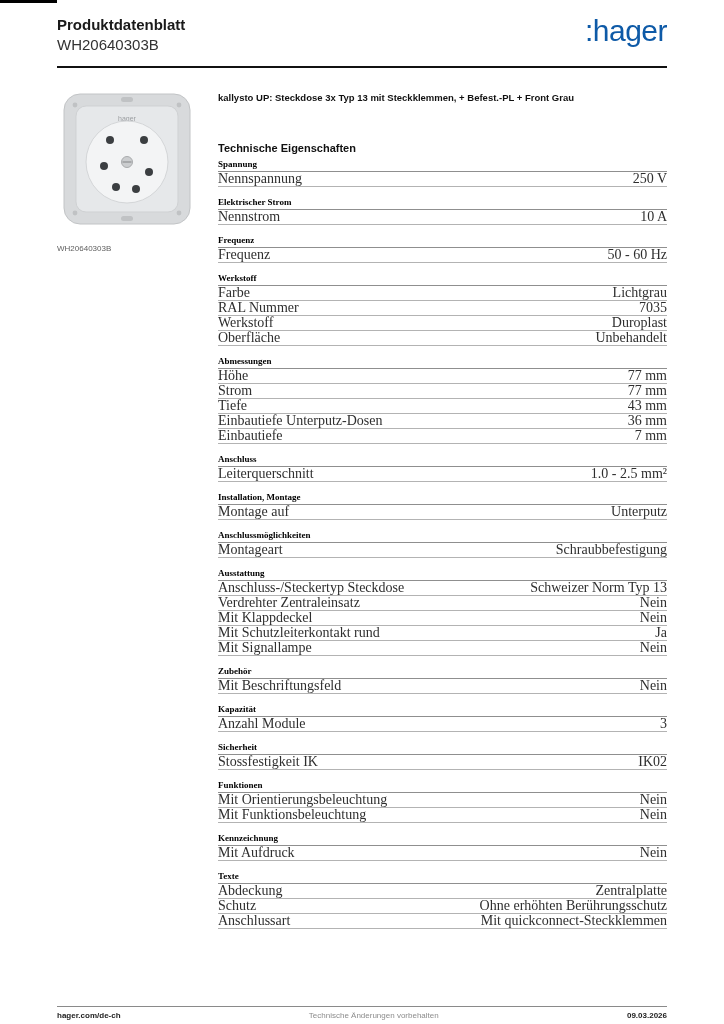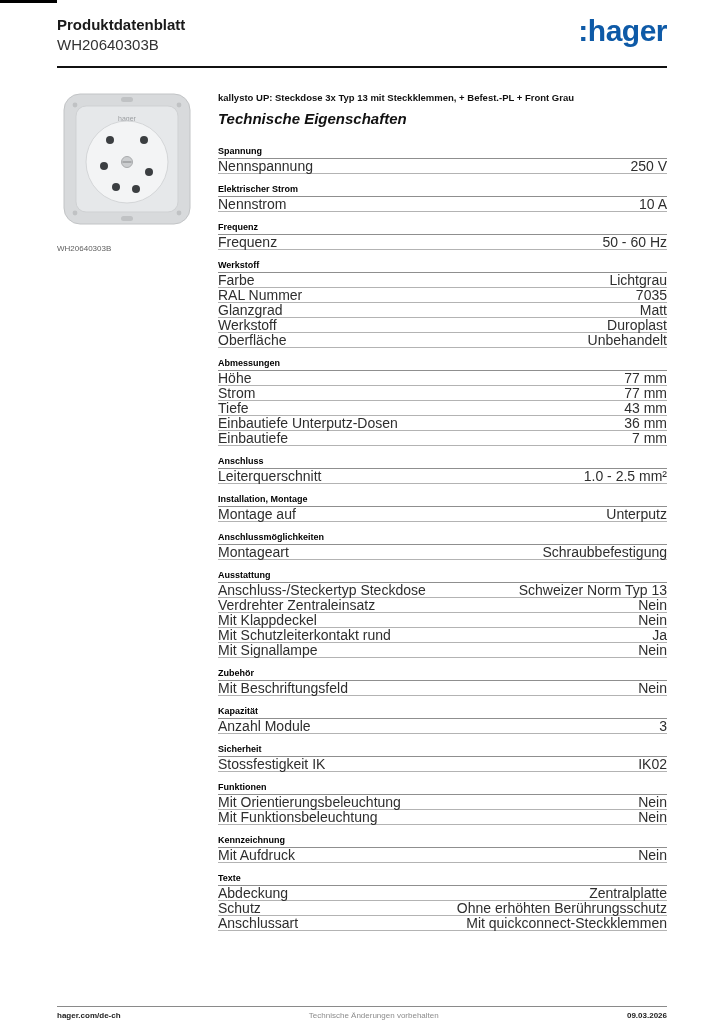--- a/index.html
+++ b/index.html
@@ -10,32 +10,32 @@
     background:#ffffff;
     font-family:"Liberation Sans","DejaVu Sans",sans-serif;
     color:#1c1c1c;
     overflow:hidden;
   }
   .corner-mark { position:absolute; left:0; top:0; width:57px; height:3px; background:#000; }
 
   
   .doc-type { position:absolute; left:57px; top:16px; font-size:15px; font-weight:bold; color:#1a1a1a; }
   .product-id { position:absolute; left:57px; top:36px; font-size:15px; font-weight:normal; color:#333; }
-  .logo { position:absolute; right:57px; top:14px; font-size:30px; font-weight:bold; letter-spacing:-0.5px; color:#0e5aa7; }
+  .logo { position:absolute; right:57px; top:14px; font-size:30px; font-weight:normal; letter-spacing:-0.5px; color:#0e5aa7; }
   .header-rule { position:absolute; left:57px; width:610px; top:66px; border-top:2px solid #111; }
 
   
   .product-figure { position:absolute; left:57px; top:86px; width:140px; }
   .image-caption { margin-top:6px; font-size:8px; color:#606060; }
 
   
   .right-col { position:absolute; left:218px; top:92px; width:449px; }
   .prod-title { font-size:9.5px; font-weight:bold; color:#111; line-height:12px; }
-  .tech-heading { margin-top:6px; font-size:15px; font-weight:bold; color:#111;font-style:italic; }
-  .sections { margin-top:17px; }
+  .tech-heading { margin-top:38px; font-size:11px; font-weight:bold; color:#111; }
+  .sections { margin-top:3px;font-family:Liberation Serif, serif; }
 
   .section { margin-top:8px; }
   .section:first-child { margin-top:0; }
   .section-title {
     font-size:9px; font-weight:bold; color:#000;
     line-height:10px; padding:2px 0 2px;
     border-bottom:1px solid #8f8f8f;
   }
   .row {
     display:flex; justify-content:space-between; align-items:baseline;
@@ -136,24 +136,20 @@
   <div class="row">
     <span class="label">Farbe</span>
     <span class="value">Lichtgrau</span>
   </div>
 
   <div class="row">
     <span class="label">RAL Nummer</span>
     <span class="value">7035</span>
   </div>
 
-  <div class="row">
-    <span class="label">Glanzgrad</span>
-    <span class="value">Matt</span>
-  </div>
 
   <div class="row">
     <span class="label">Werkstoff</span>
     <span class="value">Duroplast</span>
   </div>
 
   <div class="row">
     <span class="label">Oberfläche</span>
     <span class="value">Unbehandelt</span>
   </div>

